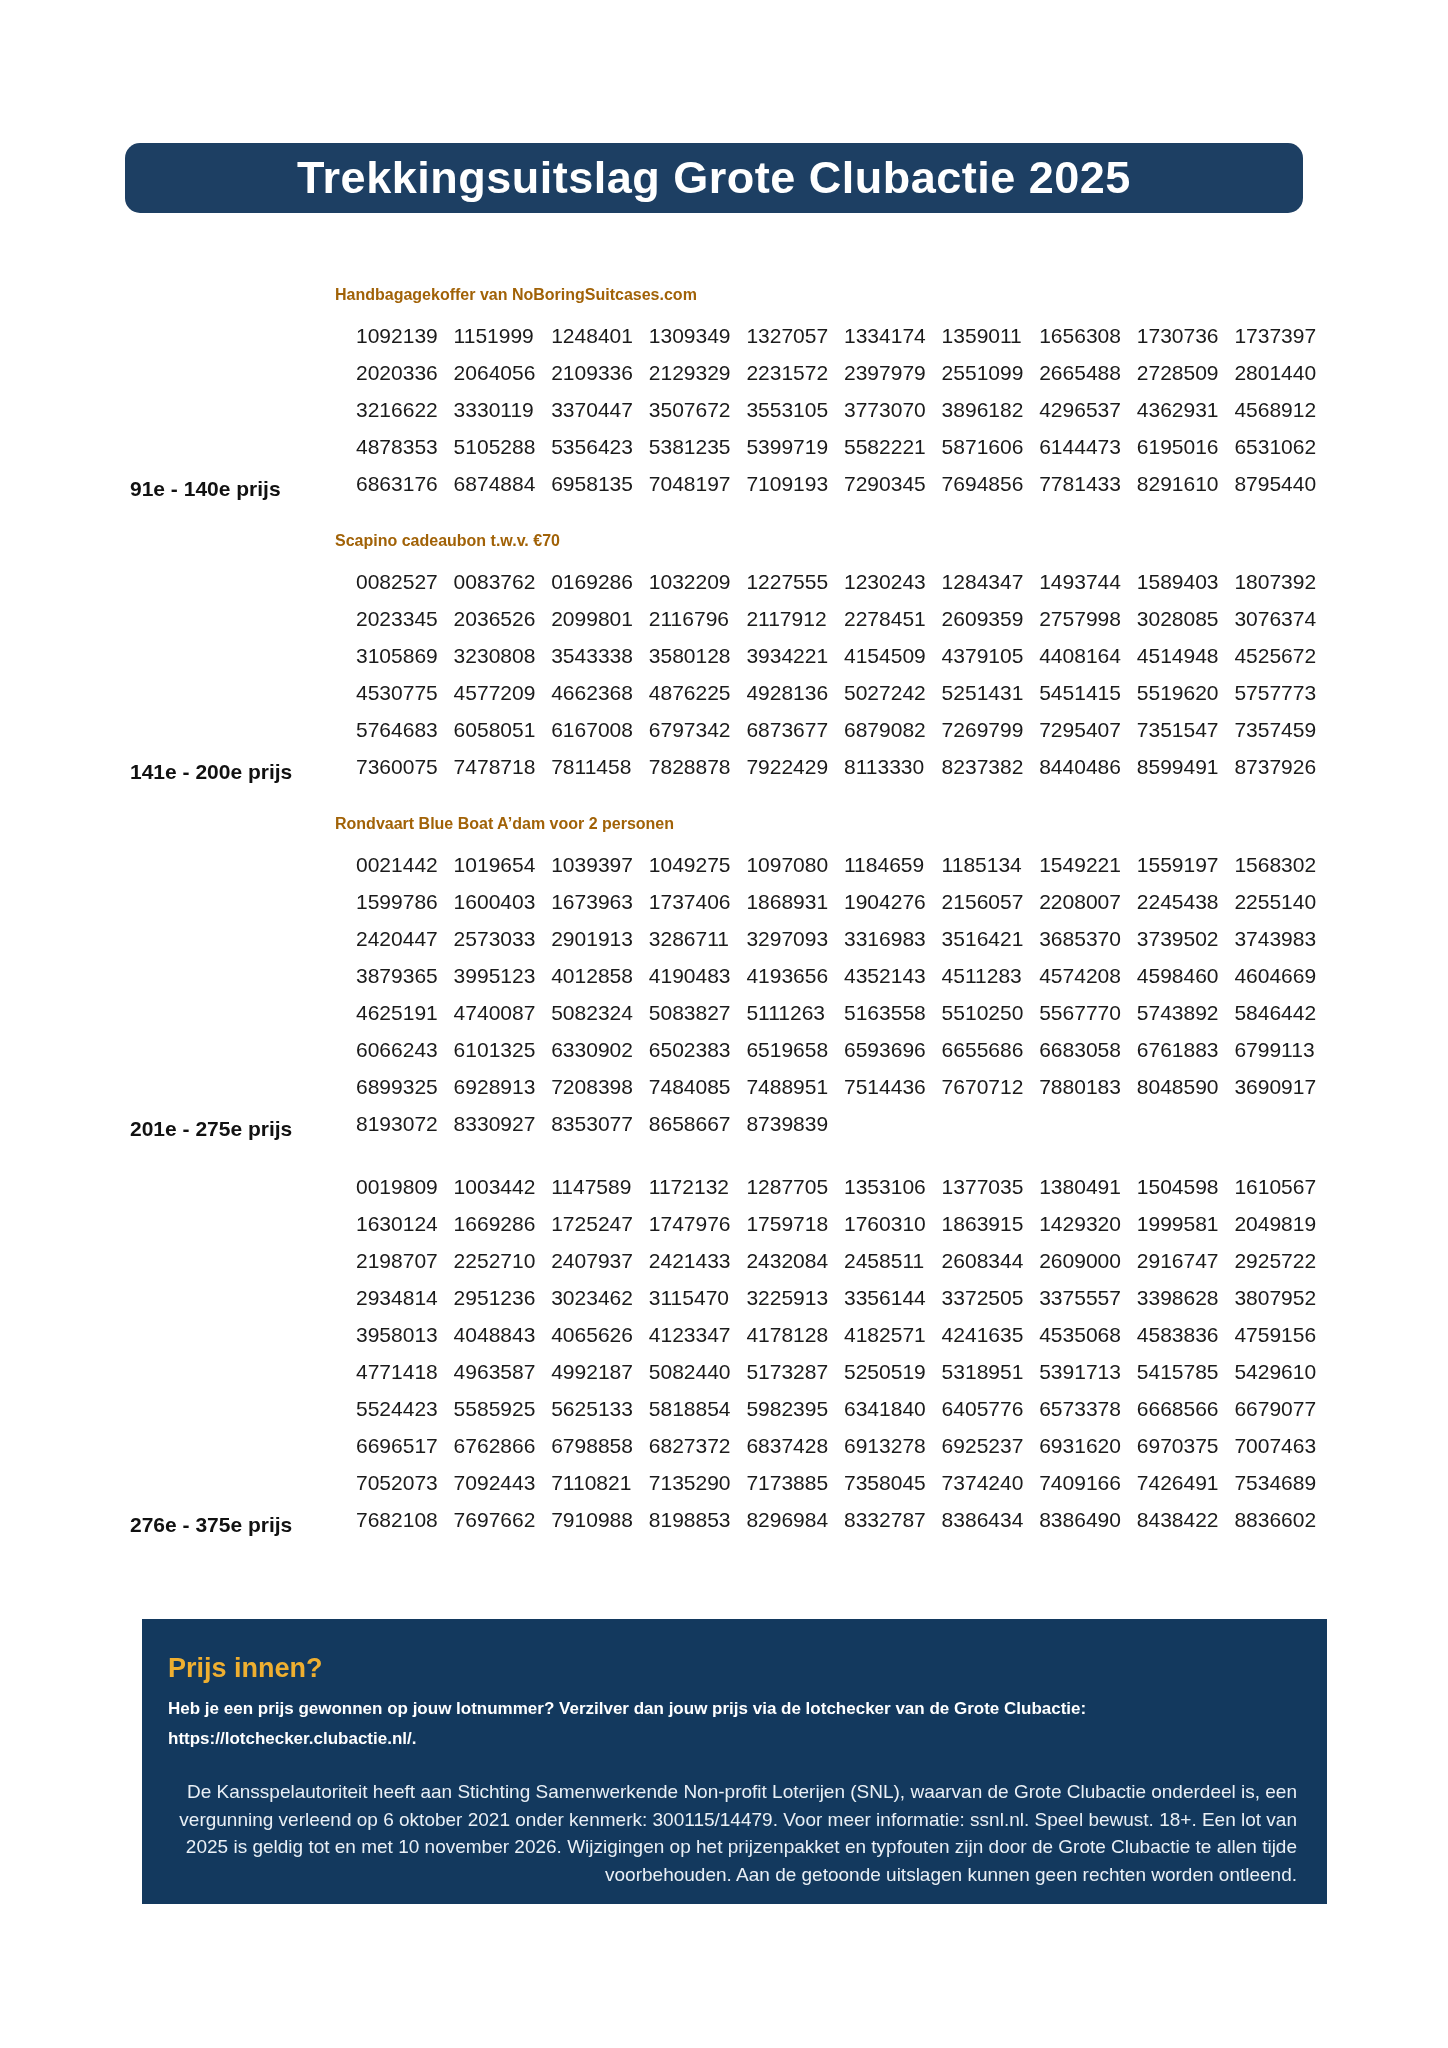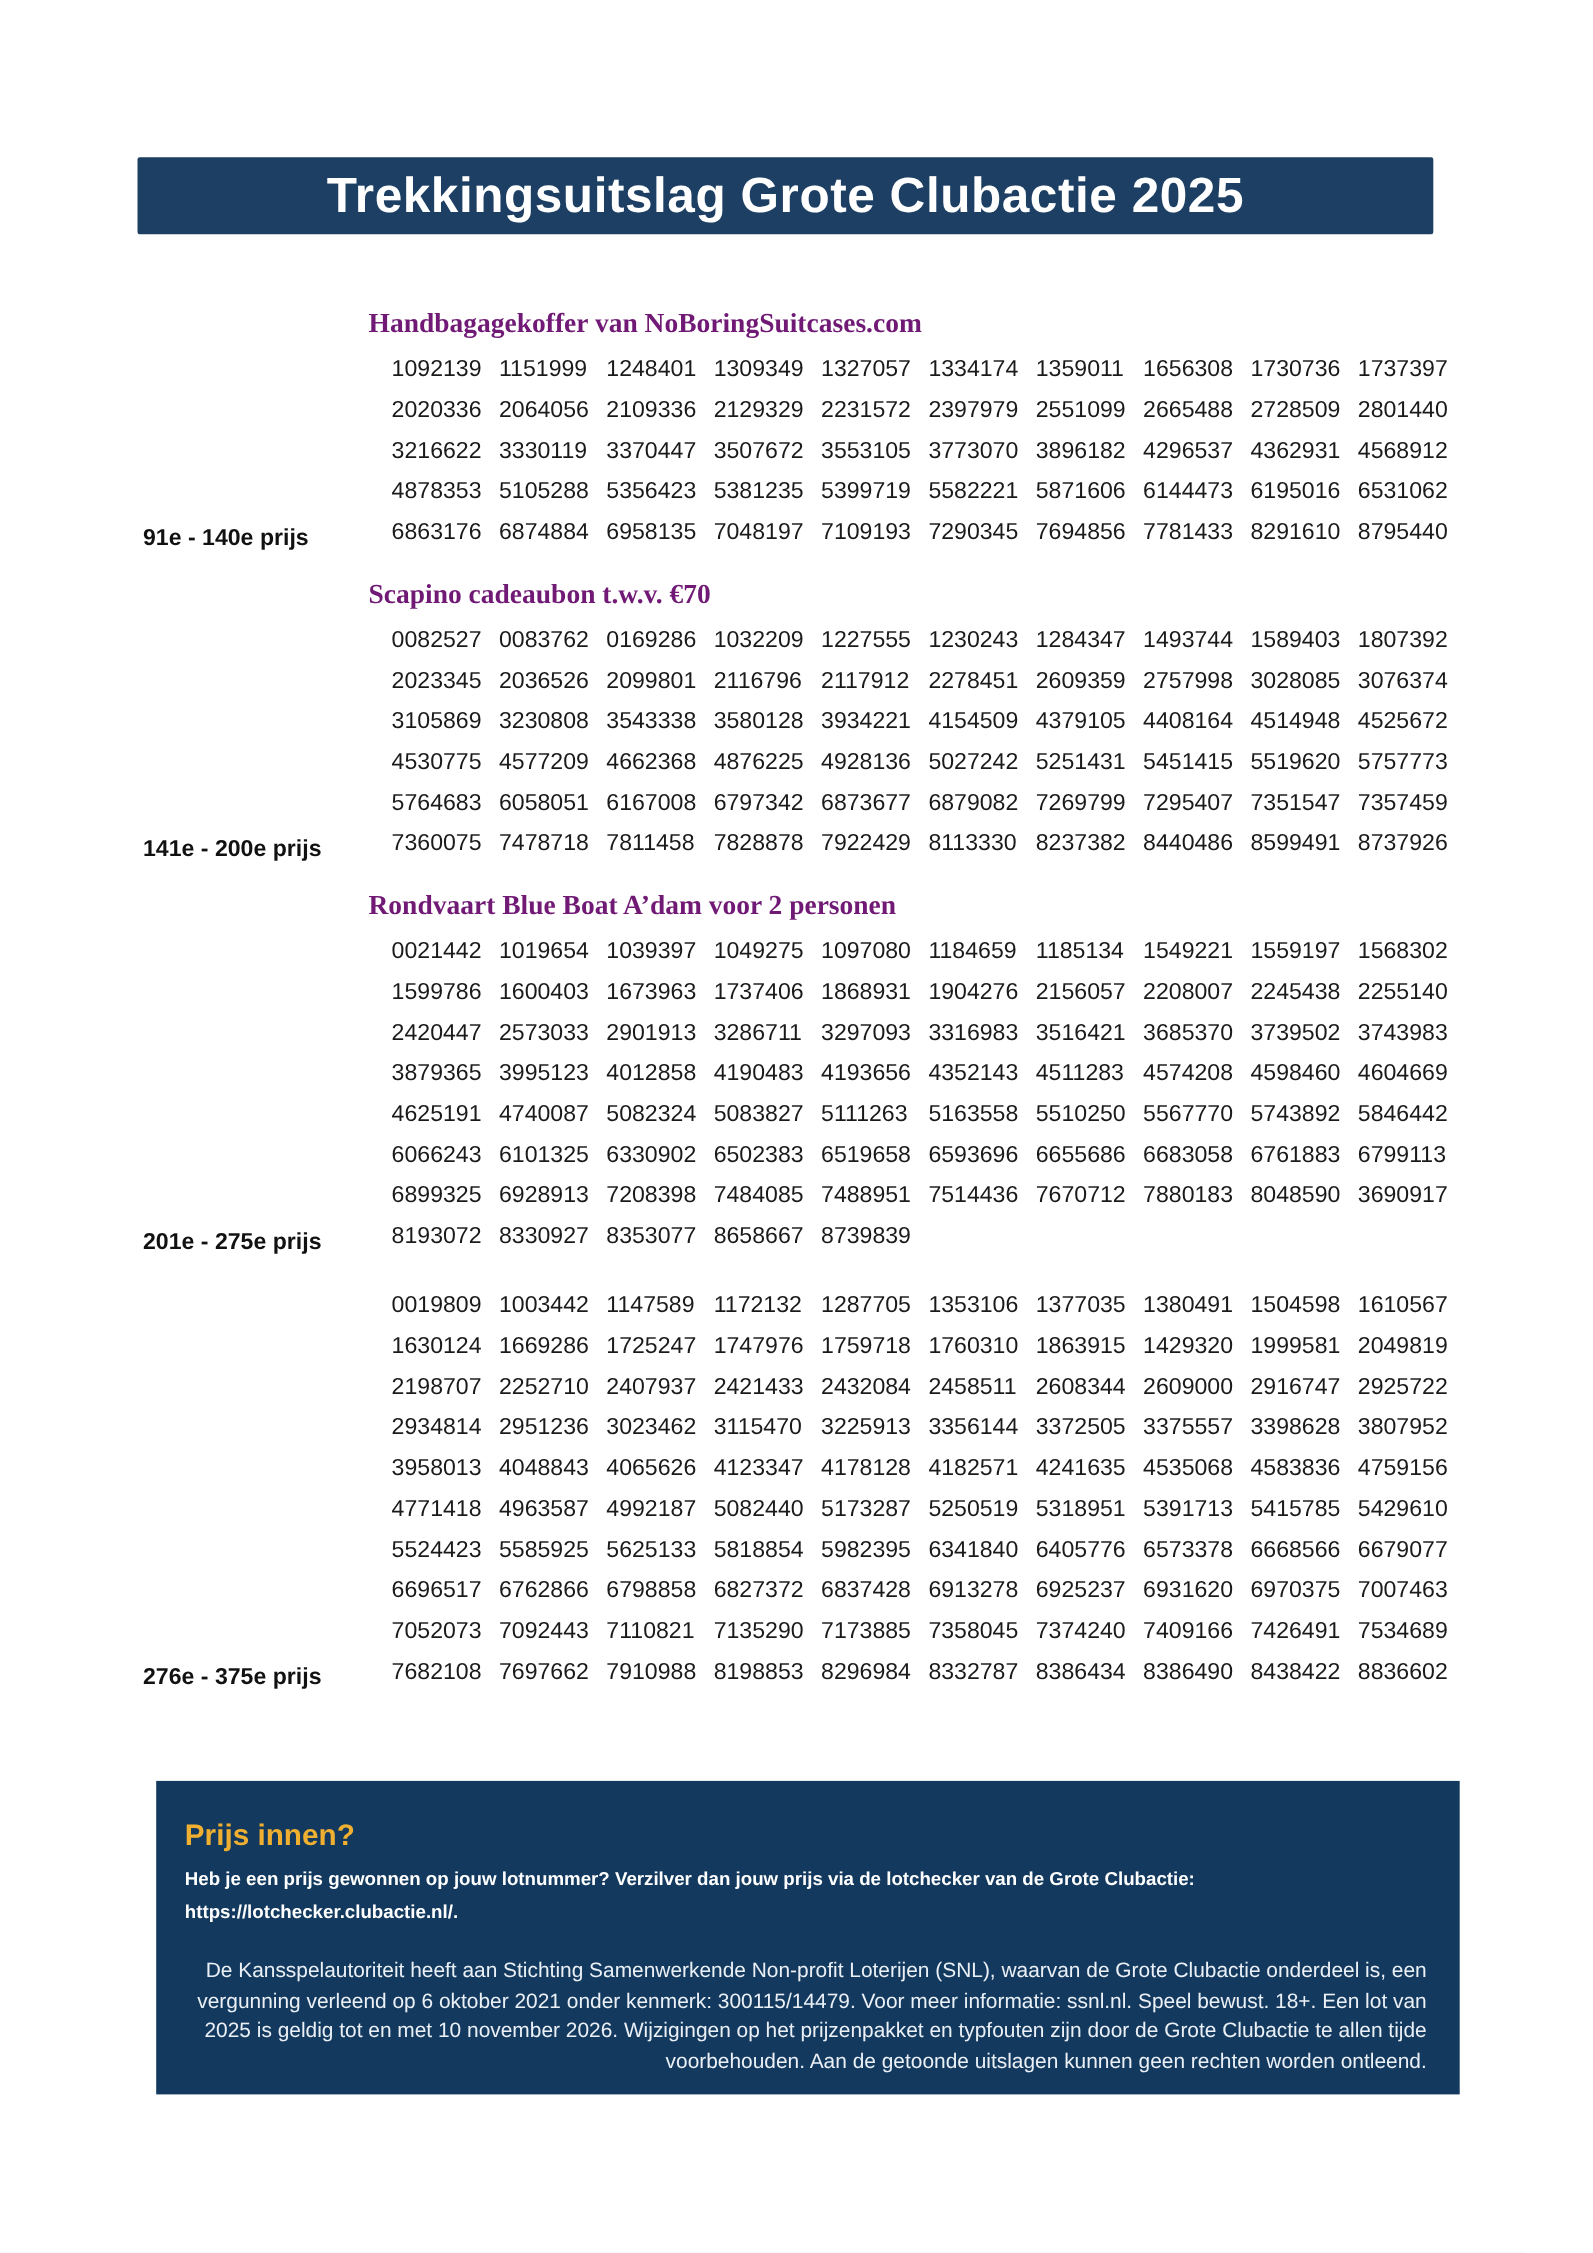--- a/index.html
+++ b/index.html
@@ -10,21 +10,21 @@
     font-family:"Liberation Sans", sans-serif;
     color:#1a1a1a;
     overflow:hidden;
   }
   
   .banner{
     position:absolute;
     left:125px;top:143px;
     width:1178px;height:70px;
     background:#1d3f63;
-    border-radius:2px;
+    border-radius:15px;
     display:flex;align-items:center;justify-content:center;
   }
   .banner h1{
     margin:0;
     font-size:45px;
     font-weight:bold;
     letter-spacing:0.5px;
     color:#ffffff;
     white-space:nowrap;
   }
@@ -43,25 +43,24 @@
     width:205px;
     flex:0 0 205px;
     font-size:21px;
     font-weight:bold;
     line-height:26px;
     color:#111111;
   }
   .content{flex:1;}
   .prize{
     margin:0 0 9px 0;
-    font-size:25px;
+    font-size:16px;
     font-weight:bold;
     line-height:26px;
-    color:#701a75;
-    font-family:Liberation Serif, serif;
+    color:#a16207;
   }
   .numbers{
     margin-left:21px;
     width:976px;
     display:grid;
     grid-template-columns:repeat(10,1fr);
     font-size:21px;
     line-height:37px;
     color:#1a1a1a;
   }

